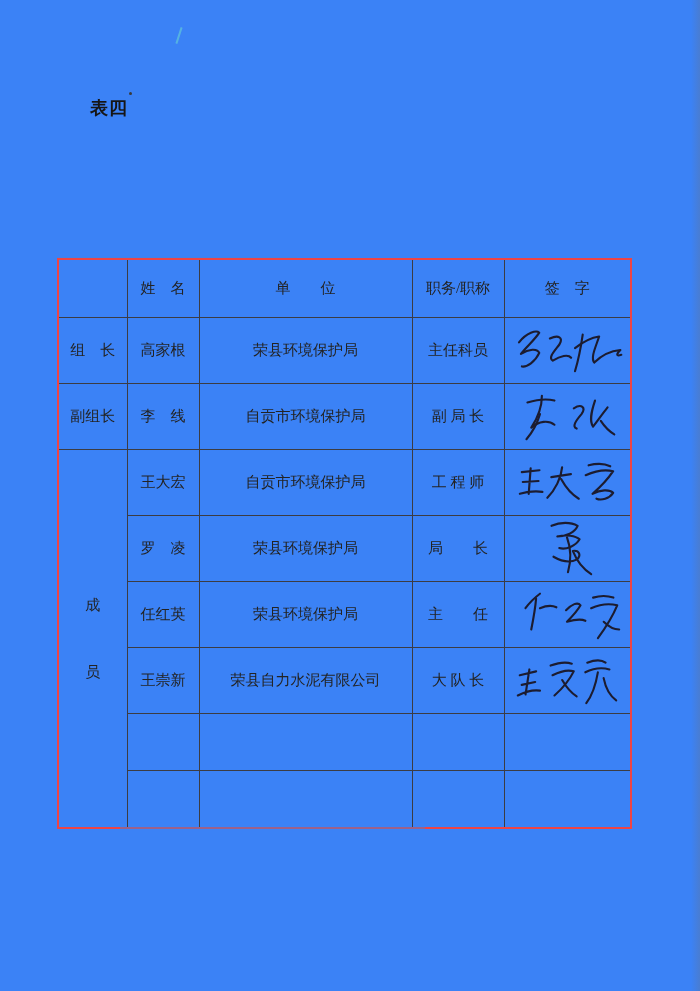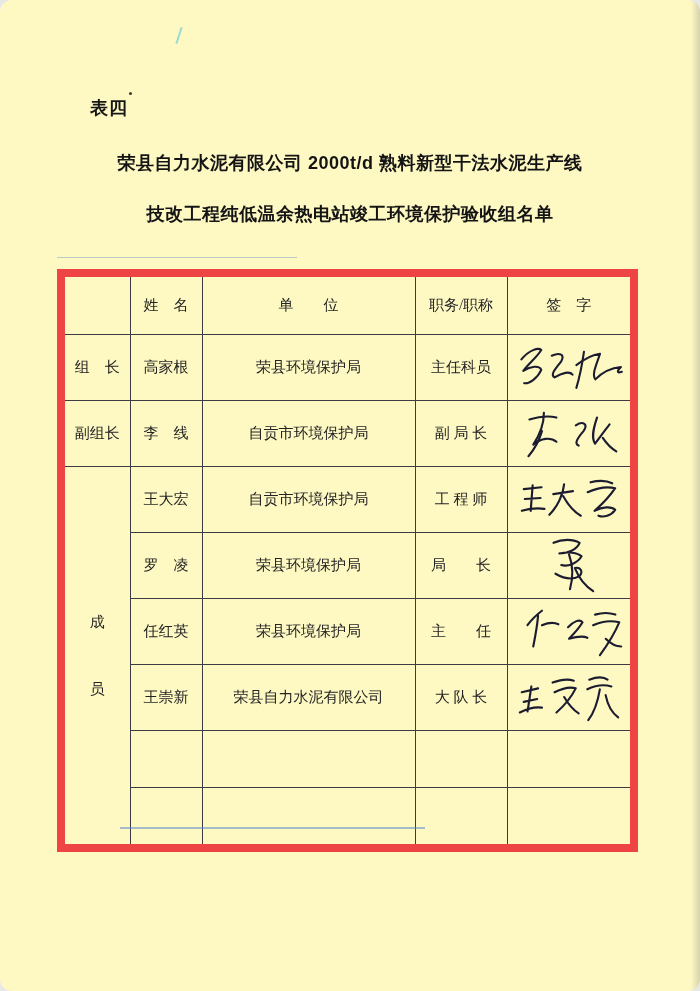--- a/index.html
+++ b/index.html
@@ -1,23 +1,22 @@
 <!DOCTYPE html>
 <html><head>
 <meta charset="utf-8">
 <style>
   html,body{margin:0;padding:0;background:#e8e8e6;}
   .page{
     position:relative;
     width:700px;height:991px;
-    background:#fef9c3;
+    background:#3b82f6;
     overflow:hidden;
     font-family:"Liberation Serif","DejaVu Serif",serif;
     color:#242424;
-    border-radius:12px;
   }
   
   .edge-right{
     position:absolute;right:0;top:0;width:9px;height:991px;
     background:linear-gradient(to right, rgba(0,0,0,0), rgba(110,110,115,0.28));
   }
   
   .artifact-cyan{
     position:absolute;left:178px;top:27px;width:2px;height:17px;
     background:rgba(100,205,215,0.65);transform:rotate(18deg);
@@ -44,22 +43,21 @@
     font-family:"Liberation Sans","DejaVu Sans",sans-serif;
     font-weight:bold;font-size:18px;color:#141414;letter-spacing:0.5px;
     white-space:nowrap;
   }
   .doc-title.line1{top:151px;}
   .doc-title.line2{top:202px;}
 
   table.roster{
     position:absolute;left:57px;top:258px;
     width:573px;border-collapse:collapse;table-layout:fixed;
-    border:8px solid #ef4444;
-    margin-top:11px;
+    border:2px solid #ef4444;
   }
   table.roster td{
     border:1px solid #3c3c42;
     text-align:center;vertical-align:middle;
     font-size:15px;color:#232323;
     padding:0 2px;
     overflow:visible;
   }
   col.c-role{width:69px;}
   col.c-name{width:72px;}
@@ -79,22 +77,20 @@
 </head>
 <body>
 
 <div class="page">
 
   <div class="artifact-cyan"></div>
   <div class="artifact-dot"></div>
 
   <div class="table-label">表四</div>
 
-  <div class="doc-title line1">荣县自力水泥有限公司 2000t/d 熟料新型干法水泥生产线</div>
-  <div class="doc-title line2">技改工程纯低温余热电站竣工环境保护验收组名单</div>
 
   <table class="roster">
     <colgroup>
       <col class="c-role">
         <col class="c-name">
         <col class="c-unit">
         <col class="c-pos">
         <col class="c-sig">
     </colgroup>
     <tbody>

